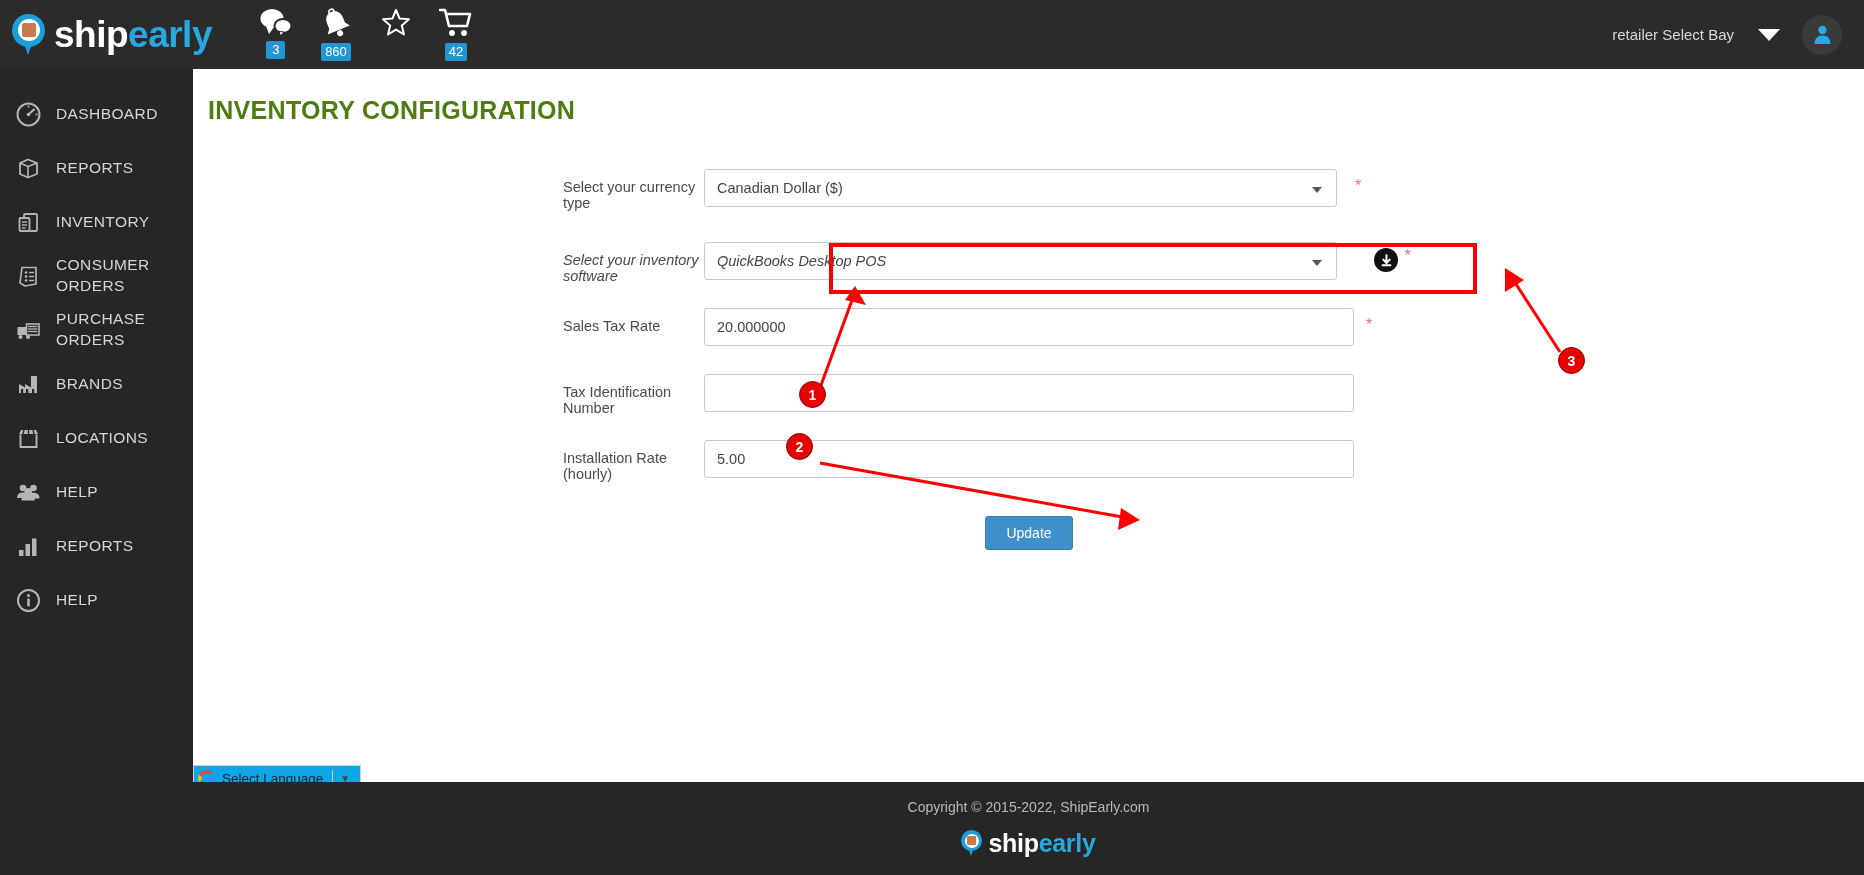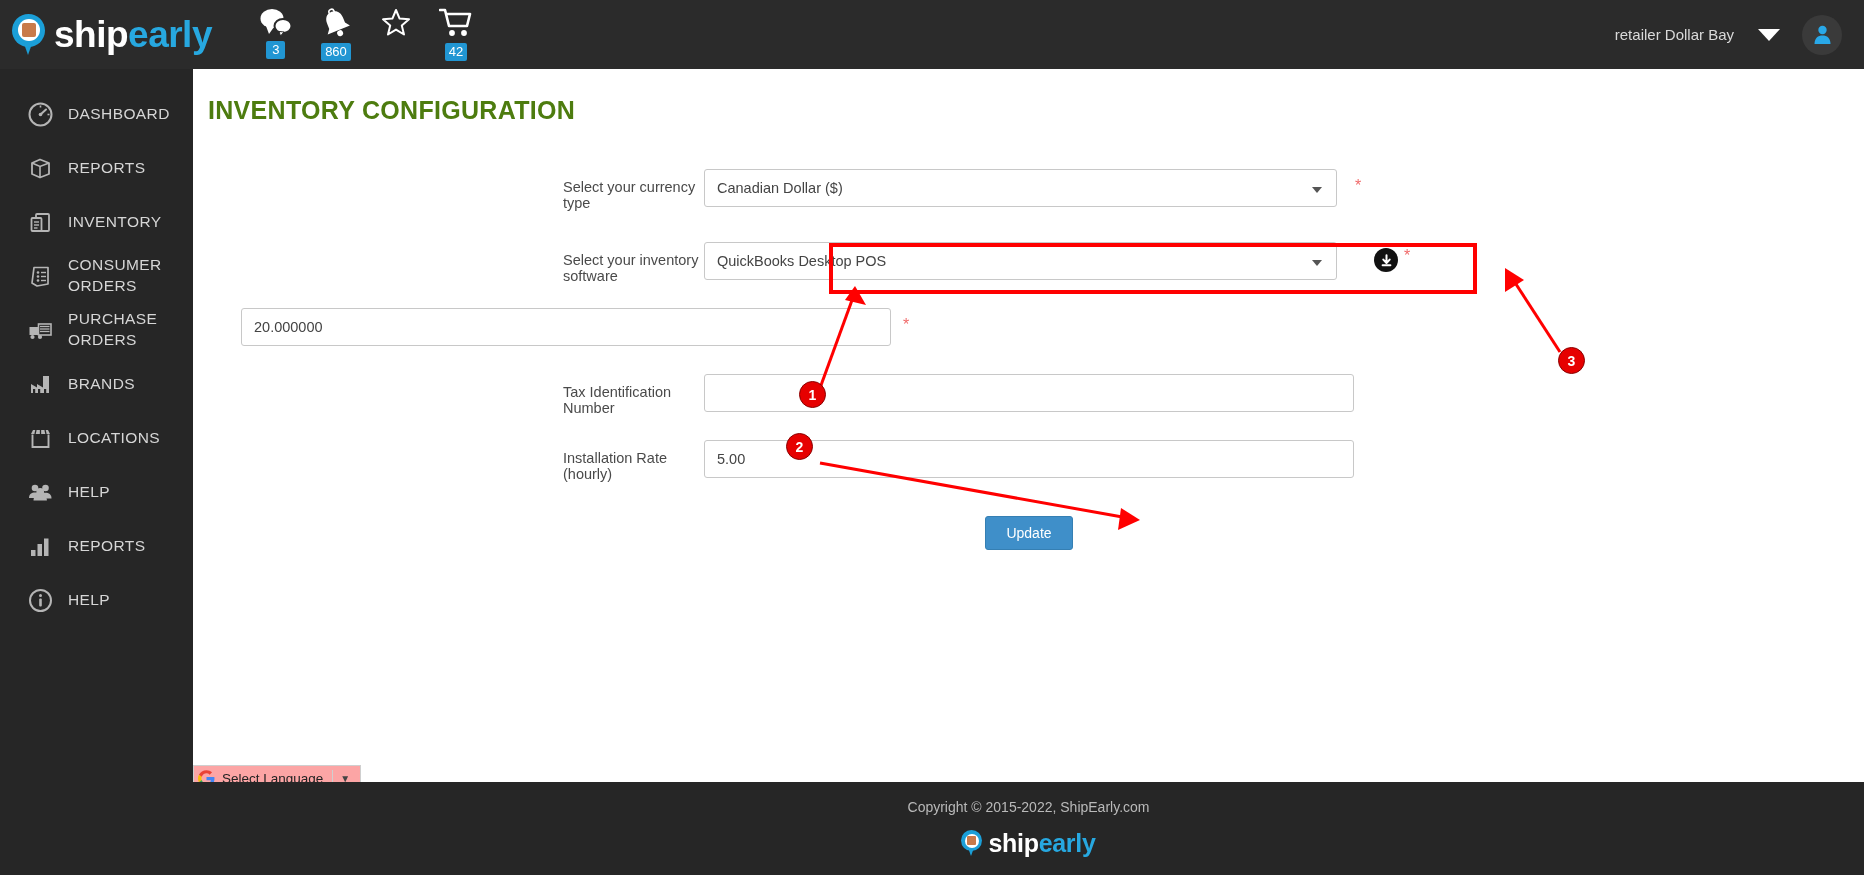--- a/index.html
+++ b/index.html
@@ -134,21 +134,21 @@
     position: absolute;
     top: 69px; left: 0;
     width: 193px;
     height: 806px;
     background: #262626;
     padding-top: 18px;
   }
   .navitem {
     display: flex; align-items: center;
     min-height: 54px;
-    padding-left: 21px;
+    padding-left: 9px;
     cursor: pointer;
   }
   .navitem .ic {
     width: 38px;
     flex: 0 0 38px;
     display: flex; align-items: center; justify-content: center;
     color: #b5b5b5;
   }
   .navitem .lbl {
     color: #d6d6d6;
@@ -268,21 +268,21 @@
     font-family: "Liberation Sans", sans-serif;
   }
 
   
   .translate {
     position: absolute;
     left: 193px;
     top: 765px;
     height: 26px;
     display: flex; align-items: center;
-    background: #fca5a5;
+    background: #0ea5e9;
     border: 1px solid #cfcfcf;
     padding: 0 6px 0 4px;
     cursor: pointer;
   }
   .g-logo {
     width: 17px; height: 17px;
     margin-right: 7px;
     flex: 0 0 17px;
   }
   .translate .t-lbl {
@@ -387,21 +387,21 @@
             <circle cx="13" cy="25" r="2.9" fill="#fff"></circle>
             <circle cx="25" cy="25" r="2.9" fill="#fff"></circle>
           </svg>
         </span>
         <span class="badge">42</span>
       </div>
 
     </div>
 
     <div class="topright">
-      <div class="username">retailer Dollar Bay</div>
+      <div class="username">retailer Select Bay</div>
       <div class="caret-down"></div>
       <div class="avatar">
         <svg width="21" height="21" viewBox="0 0 21 21" aria-hidden="true">
           <circle cx="10.5" cy="6" r="4.2" fill="#29a8e8"></circle>
           <path d="M2.5 20 C2.5 14 6 11.5 10.5 11.5 C15 11.5 18.5 14 18.5 20 Z" fill="#29a8e8"></path>
         </svg>
       </div>
     </div>
   </div>
 
@@ -547,37 +547,38 @@
         <div class="flabel">Select your currency type</div>
         <div class="fctl">
           <div class="sel">
             <span>Canadian Dollar ($)</span>
             <span class="arrow"></span>
           </div>
           <div class="req" style="left:651px;">*</div>
         </div>
       </div>
 
-      <div class="frow" style="min-height:66px;">
+      <div class="frow" style="min-height:66px;font-style:italic;">
         <div class="flabel">Select your inventory software</div>
         <div class="fctl">
           <div class="sel">
             <span>QuickBooks Desktop POS</span>
             <span class="arrow"></span>
           </div>
           <div class="dlicon" style="left:670px; top:6px;">
             <svg width="15" height="15" viewBox="0 0 15 15" aria-hidden="true">
               <path d="M7.5 2.2 L7.5 9.3 M4.3 6.6 L7.5 10 L10.7 6.6 M3.6 12.2 L11.4 12.2" stroke="#ffffff" stroke-width="2" fill="none" stroke-linecap="round" stroke-linejoin="round"></path>
             </svg>
           </div>
           <div class="req" style="left:700px; top:5px;">*</div>
         </div>
       </div>
 
       <div class="frow" style="min-height:66px;">
+        <div class="flabel">Sales Tax Rate</div>
         <div class="fctl">
           <div class="inp">
             <span>20.000000</span>
           </div>
           <div class="req" style="left:662px;">*</div>
         </div>
       </div>
 
       <div class="frow" style="min-height:66px;">
         <div class="flabel">Tax Identification Number</div>

